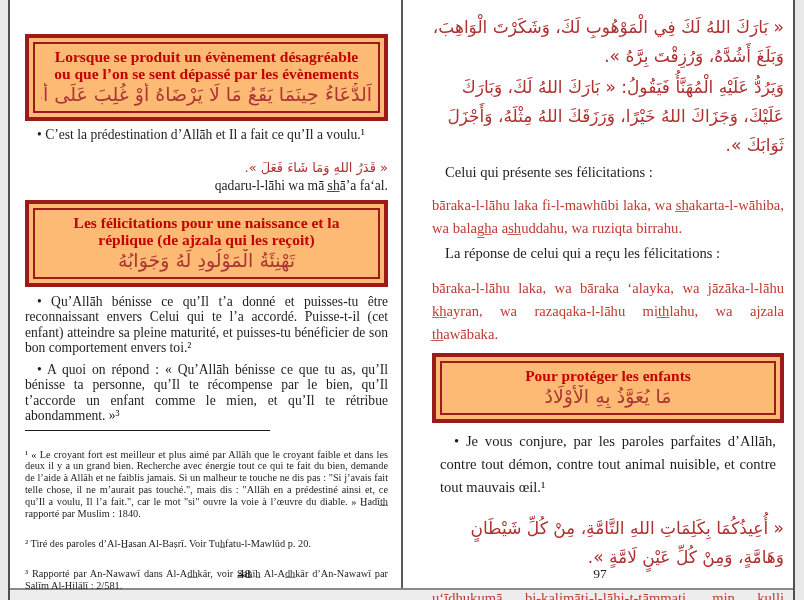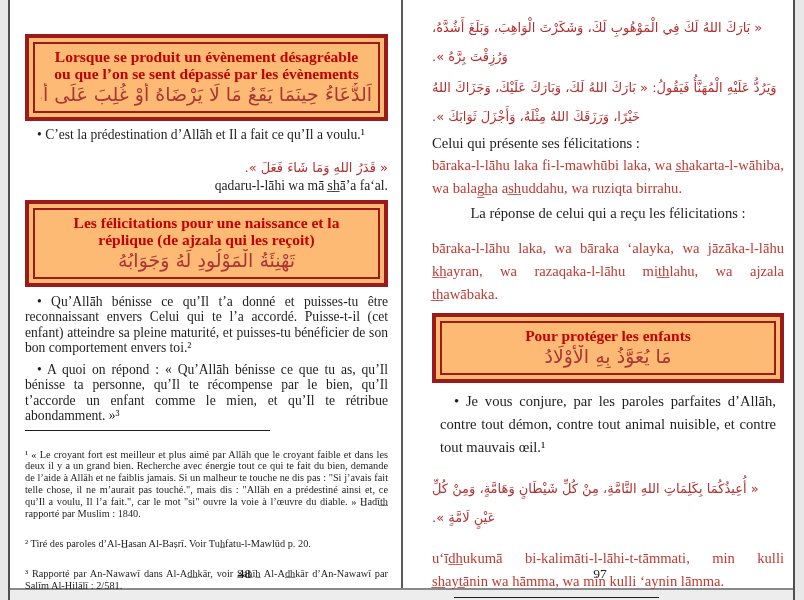--- a/index.html
+++ b/index.html
@@ -27,34 +27,34 @@
 
   
   .lp-body{font-size:13.6px;line-height:15.5px;text-align:justify;margin:0;}
   .indent{text-indent:12px;}
   .lp-arabic{font-family:"DejaVu Sans",sans-serif;font-size:13px;line-height:20px;color:#b03030;direction:rtl;text-align:right;}
   .lp-translit{font-size:13.6px;line-height:16px;text-align:right;}
   .fn-sep{width:245px;border-top:1.5px solid #1d1d1d;margin-top:6px;}
   .lp-foot{font-size:10.3px;line-height:11.9px;text-align:justify;margin:0;padding-top:18px;}
 
   
-  .rp-arabic{font-family:"DejaVu Sans",sans-serif;font-size:13px;line-height:29px;color:#b03030;direction:rtl;text-align:left;}
-  .rp-label{font-size:14.6px;line-height:17px;margin:0;}
+  .rp-arabic{font-family:"DejaVu Sans",sans-serif;font-size:17px;line-height:29px;color:#b03030;direction:rtl;text-align:right;}
+  .rp-label{font-size:14.6px;line-height:17px;margin:13px;}
   .rp-translit{font-size:14.6px;line-height:23px;text-align:justify;color:#bf3a32;margin:0;}
   .rp-body{font-size:14.6px;line-height:23px;text-align:justify;margin:8px;text-indent:14px;}
   .rp-sep{width:205px;border-top:1.5px solid #1d1d1d;margin-left:22px;margin-top:4px;}
   .rp-foot{font-size:10.3px;line-height:13px;margin:0;margin-left:22px;padding-top:2px;}
 
   .pagenum{position:absolute;top:566px;left:0;width:100%;text-align:center;font-size:13.5px;}
   .pagenum-left{transform:translateX(38px);}
   .pagenum-right{transform:translateX(-8px);}
 
   
   .mt34{margin-top:34px;} .mt13{margin-top:13px;} .mt7{margin-top:7px;}
-  .mt6{margin-top:6px;} .mt5{margin-top:5px;text-align:center;} .mt4{margin-top:4px;}
+  .mt6{margin-top:6px;} .mt5{margin-top:5px;} .mt4{margin-top:4px;}
   .mt2{margin-top:2px;} .mt1{margin-top:15px;} .mt0{margin-top:0;}
 </style>
 </head>
 <body>
 
 <div>
   <div class="edge-left"></div>
   <div class="edge-right"></div>
   <div class="spine"></div>
   <div class="edge-bottom"></div>

